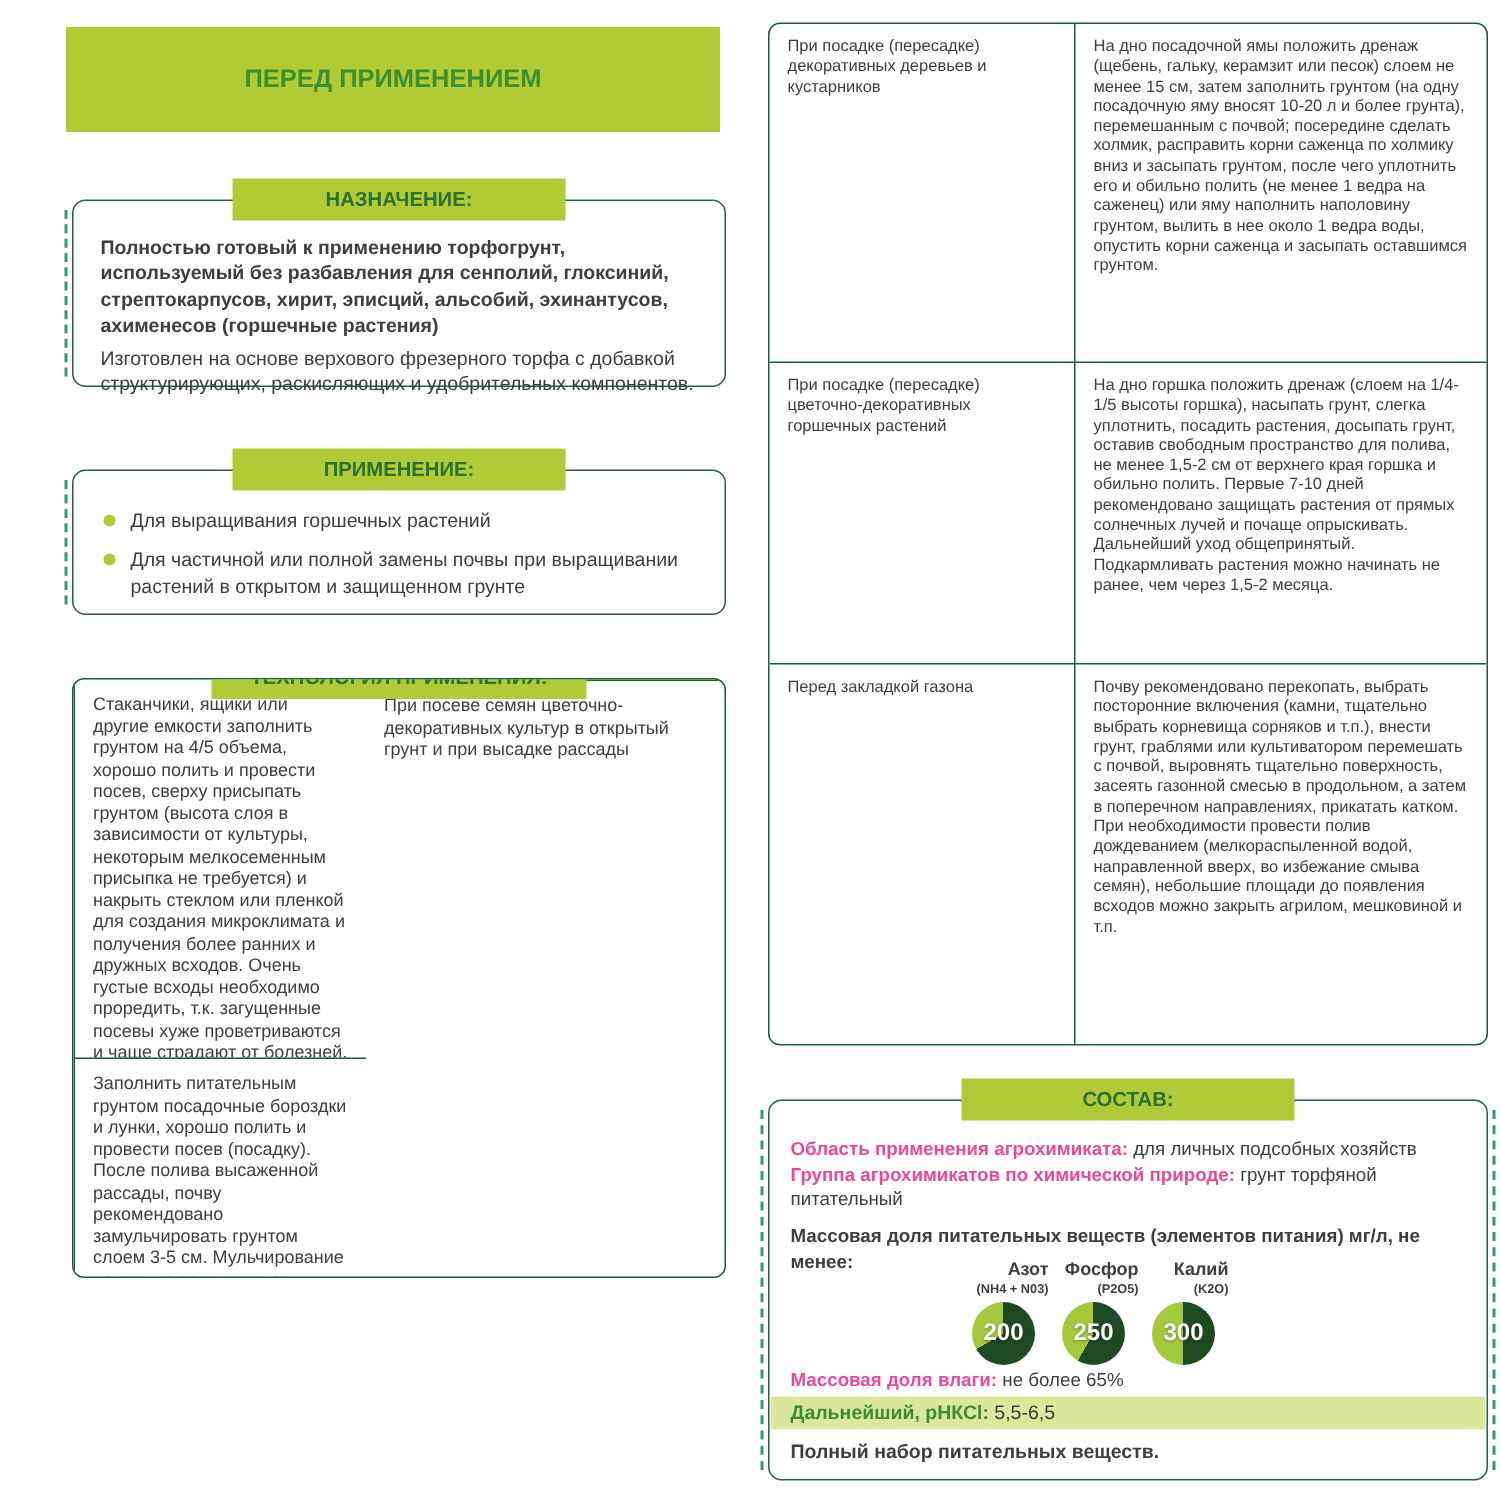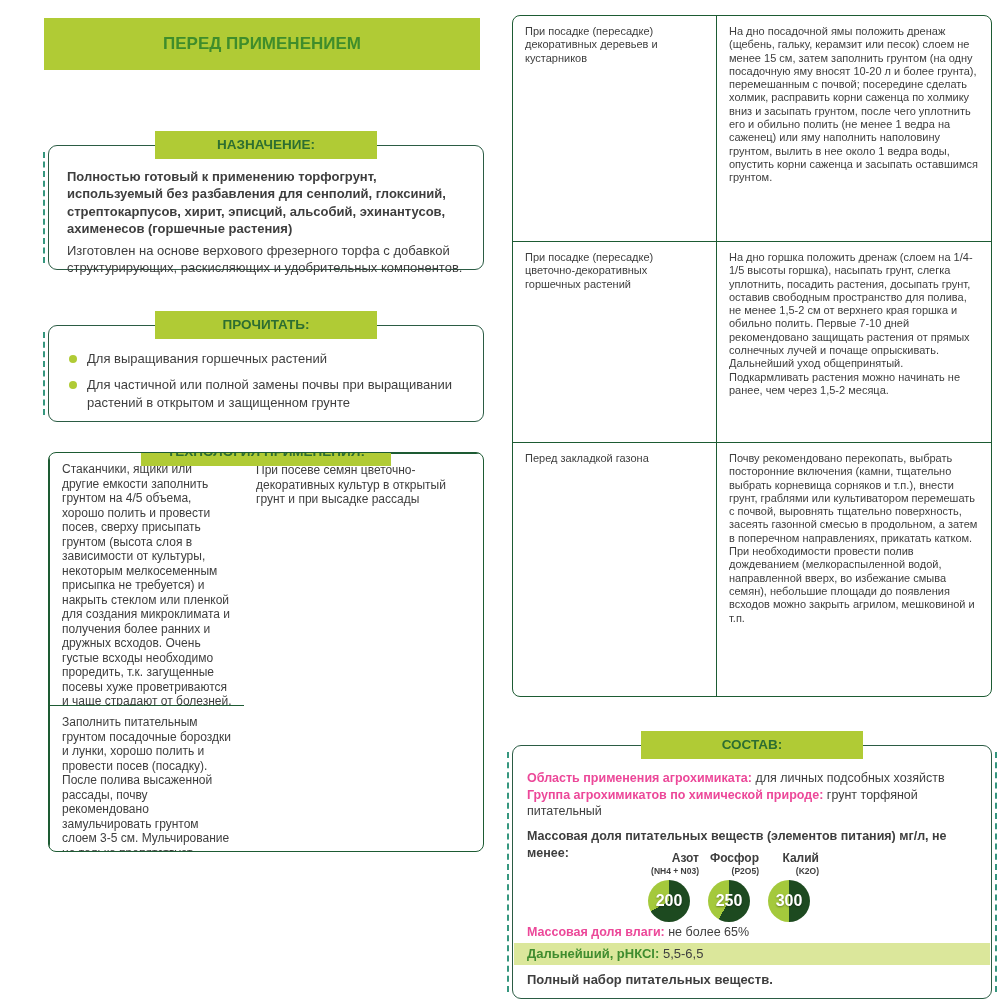--- a/index.html
+++ b/index.html
@@ -1,25 +1,25 @@
 <!DOCTYPE html>
 <html><head>
 <meta charset="utf-8">
 <style>
   html,body{margin:0;padding:0;background:#ffffff;}
   .page{position:relative;width:1000px;height:1000px;background:#ffffff;
         font-family:"Liberation Sans","DejaVu Sans",sans-serif;color:#3e3e3e;overflow:hidden;}
 
   
-  .banner{position:absolute;left:44px;top:18px;width:436px;height:52px;background:#b0cb35;
+  .banner{position:absolute;left:44px;top:18px;width:436px;height:70px;background:#b0cb35;
           display:flex;flex-direction:column;justify-content:center;align-items:center;}
   .banner div{color:#3f8d2b;font-weight:bold;font-size:17px;line-height:24px;text-align:center;}
 
   
-  .box{position:absolute;border:1.5px solid #2b5c44;border-radius:9px;background:#fff;margin-top:12px;}
+  .box{position:absolute;border:1.5px solid #2b5c44;border-radius:9px;background:#fff;}
   .tab{position:absolute;top:-15px;left:50%;transform:translateX(-50%);height:28px;line-height:28px;
        min-width:170px;padding:0 26px;background:#b0cb35;color:#2d6e31;font-weight:bold;font-size:13.5px;
        text-align:center;white-space:nowrap;z-index:2;}
   .dash-left::before{content:"";position:absolute;left:-6px;top:6px;bottom:6px;border-left:2px dashed #36977f;}
   .dash-right::after{content:"";position:absolute;right:-6px;top:6px;bottom:6px;border-right:2px dashed #36977f;}
 
   
   .purpose-box{left:48px;top:133px;width:434px;height:123px;}
   .purpose-box .lead{position:absolute;left:18px;right:12px;top:22px;font-weight:bold;font-size:13px;line-height:17.4px;}
   .purpose-box .body{position:absolute;left:18px;right:12px;top:96px;font-size:13px;line-height:17.4px;}
@@ -70,21 +70,21 @@
     <div>ПЕРЕД ПРИМЕНЕНИЕМ</div>
   </div>
 
   <div class="box purpose-box dash-left">
     <div class="tab">НАЗНАЧЕНИЕ:</div>
     <div class="lead">Полностью готовый к применению торфогрунт, используемый без разбавления для сенполий, глоксиний, стрептокарпусов, хирит, эписций, альсобий, эхинантусов, ахименесов (горшечные растения)</div>
     <div class="body">Изготовлен на основе верхового фрезерного торфа с добавкой структурирующих, раскисляющих и удобрительных компонентов.</div>
   </div>
 
   <div class="box app-box dash-left">
-    <div class="tab">ПРОЧИТАТЬ:</div>
+    <div class="tab">ПРИМЕНЕНИЕ:</div>
     <ul>
       <li>Для выращивания горшечных растений</li>
       <li>Для частичной или полной замены почвы при выращивании растений в открытом и защищенном грунте</li>
     </ul>
   </div>
 
   <div class="tbl tech-tbl dash-left">
     <div class="tab">ТЕХНОЛОГИЯ ПРИМЕНЕНИЯ:</div>
     <div class="grid">
       <div class="cell c2">Стаканчики, ящики или другие емкости заполнить грунтом на 4/5 объема, хорошо полить и провести посев, сверху присыпать грунтом (высота слоя в зависимости от культуры, некоторым мелкосеменным присыпка не требуется) и накрыть стеклом или пленкой для создания микроклимата и получения более ранних и дружных всходов. Очень густые всходы необходимо проредить, т.к. загущенные посевы хуже проветриваются и чаще страдают от болезней. За неделю до высадки в грунт растения рекомендовано подкормить.</div>

